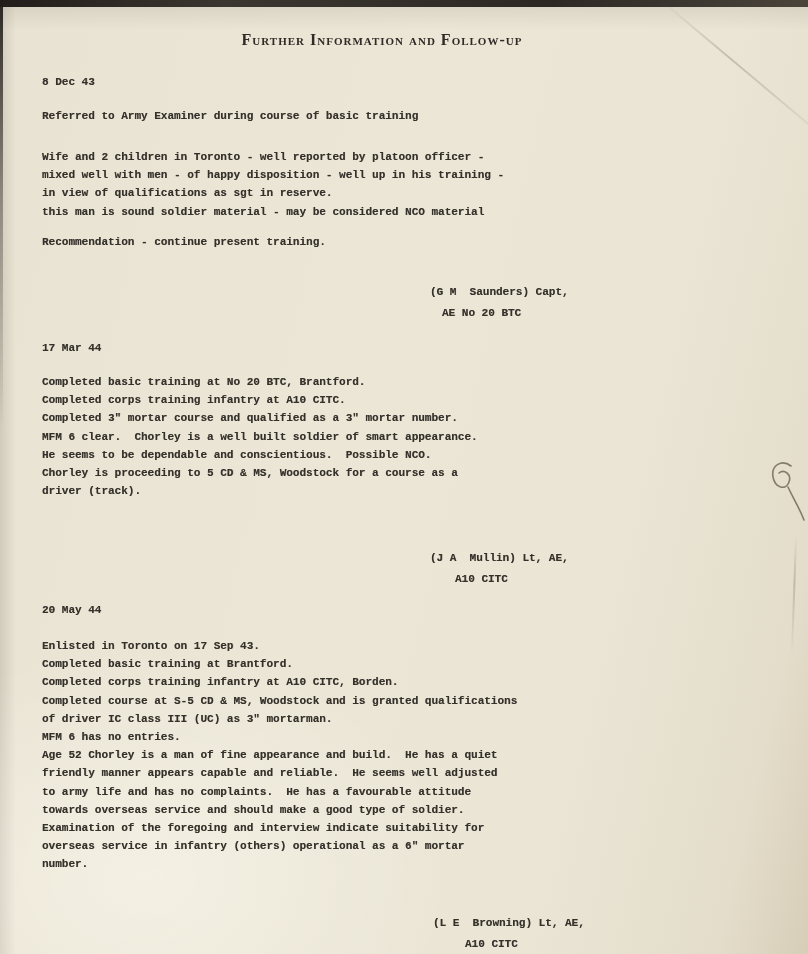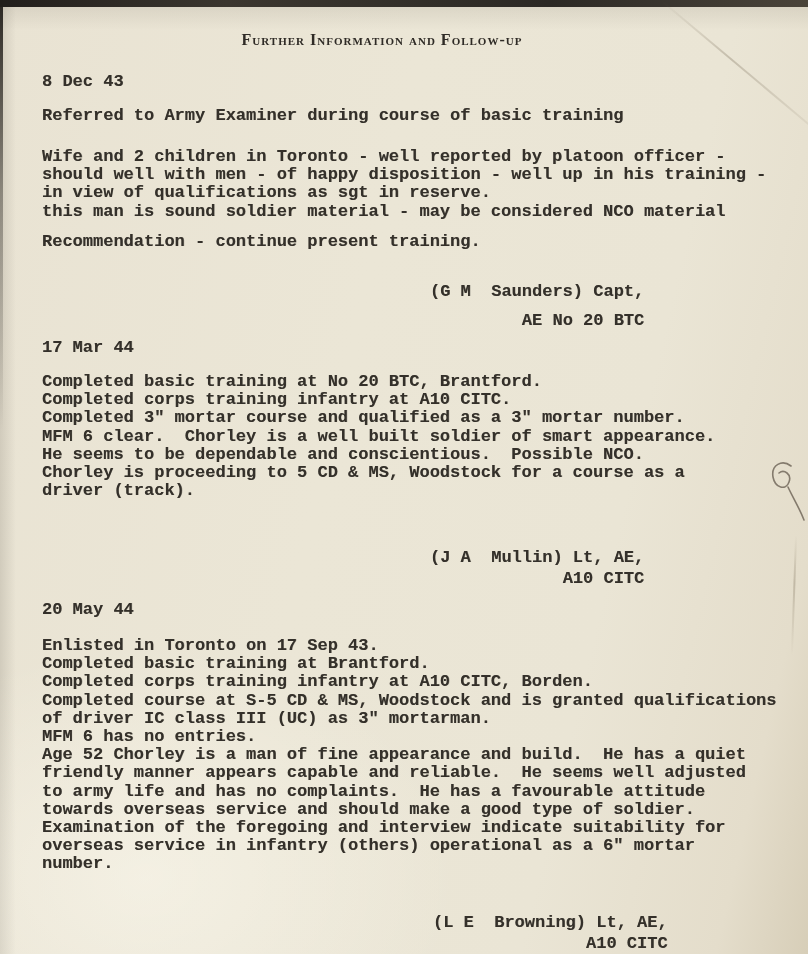--- a/index.html
+++ b/index.html
@@ -51,50 +51,50 @@
     font-family: "Liberation Serif", "DejaVu Serif", serif;
     font-variant: small-caps;
     font-weight: 700;
     font-size: 16px;
     letter-spacing: 1px;
     color: #2f2b26;
   }
   .block { position: absolute; left: 42px; }
   .tline {
     white-space: pre;
-    font-size: 17px;
+    font-size: 11px;
     line-height: 18.2px;
     text-shadow: 0.3px 0.3px 0.5px rgba(52,48,42,0.45);
   }
   .u {
     text-decoration-thickness: 2px;
     text-underline-offset: 4px;
   }
-  .sig .tline { line-height: 20.5px; text-align: right; }
-  .sig .sig-unit-1 { padding-left: 12px; margin-top: 8px; }
+  .sig .tline { line-height: 20.5px; }
+  .sig .sig-unit-1 { padding-left: 12px; }
   .sig .sig-unit-2 { padding-left: 25px; }
   .sig .sig-unit-3 { padding-left: 32px; }
 </style>
 </head>
 <body>
 
 <div class="page">
 
   <div class="scan-edge-top"></div>
   <div class="scan-edge-left"></div>
   <div class="crease crease-diag"></div>
   <div class="crease crease-vert"></div>
 
   <div class="title">Further Information and Follow-up</div>
 
   <div class="block tline" style="top:73px">8 Dec 43</div>
   <div class="block tline u" style="top:107px">Referred to Army Examiner during course of basic training</div>
   <div class="block" style="top:148px">
     <div class="tline">Wife and 2 children in Toronto - well reported by platoon officer -</div>
-    <div class="tline">should well with men - of happy disposition - well up in his training -</div>
+    <div class="tline">mixed well with men - of happy disposition - well up in his training -</div>
     <div class="tline">in view of qualifications as sgt in reserve.</div>
     <div class="tline">this man is sound soldier material - may be considered NCO material</div>
   </div>
   <div class="block tline" style="top:233px"><span class="u">Recommendation</span><span> - continue present training.</span></div>
   <div class="block sig" style="top:282px; left:430px">
     <div class="tline">(G M  Saunders) Capt,</div>
     <div class="tline sig-unit-1">AE No 20 BTC</div>
   </div>
 
   <div class="block tline" style="top:339px">17 Mar 44</div>

